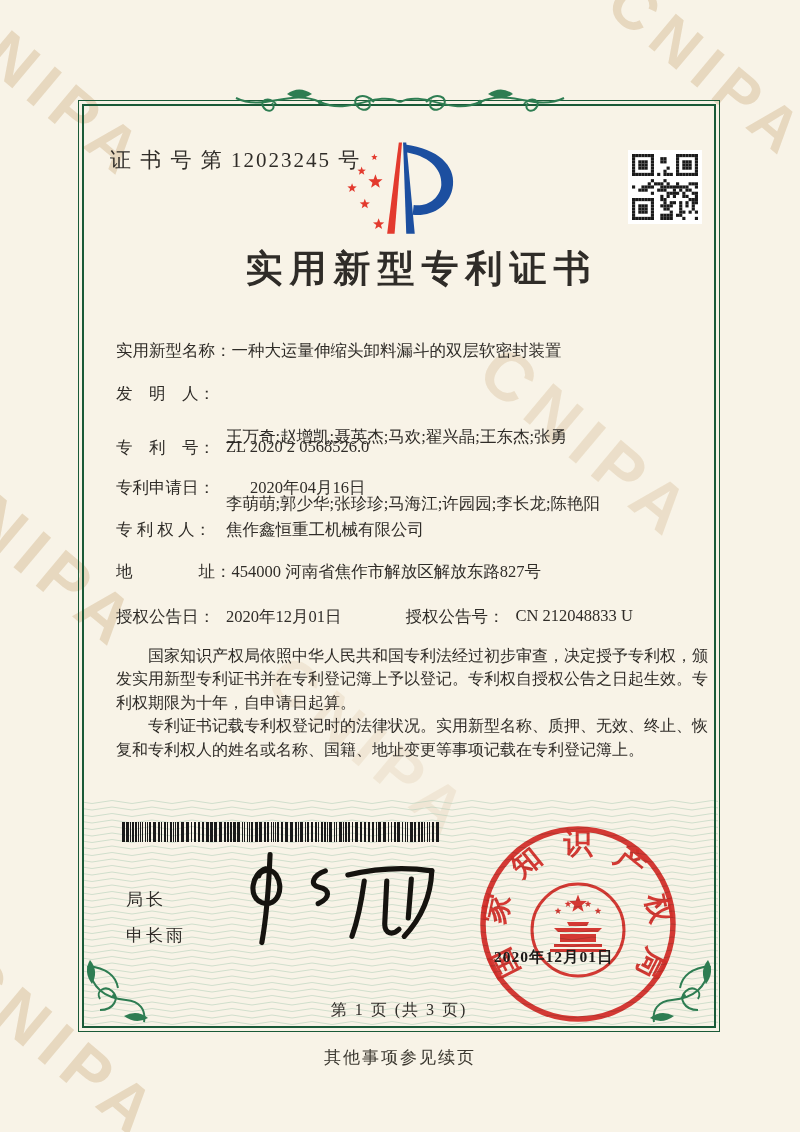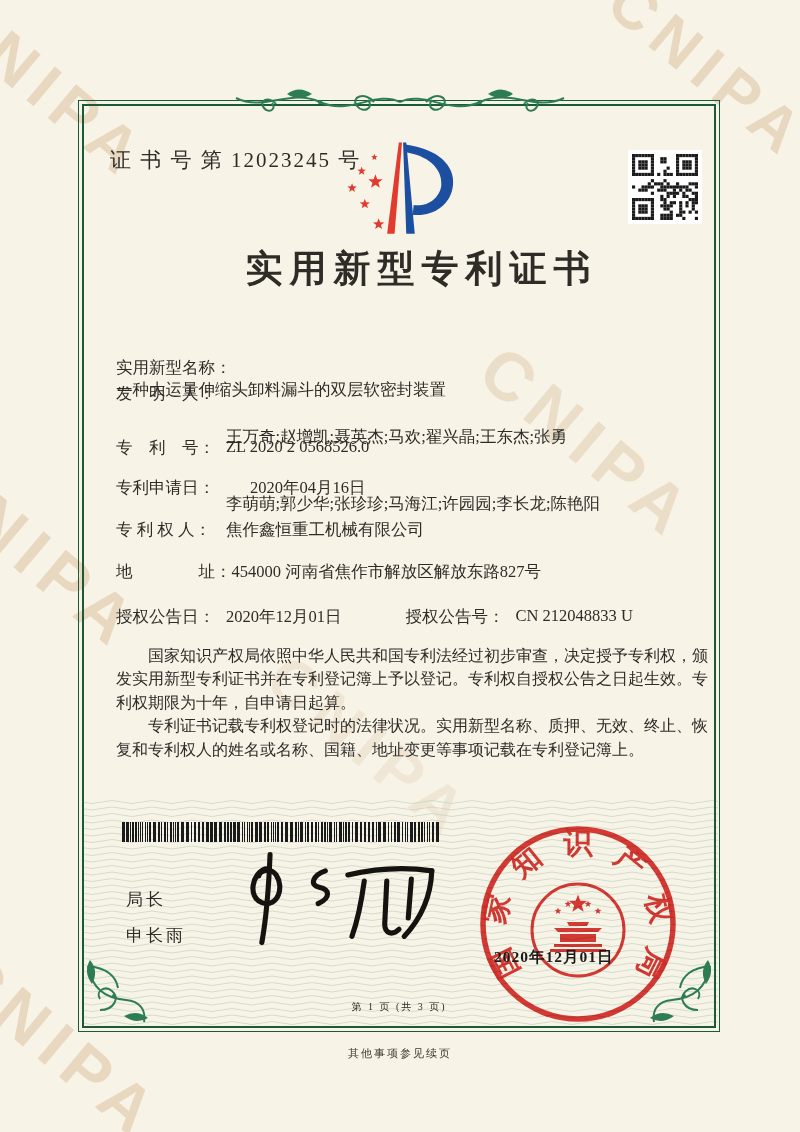--- a/index.html
+++ b/index.html
@@ -28,22 +28,22 @@
   .barcode{position:absolute;left:122px;top:822px;line-height:0;}
   .director{position:absolute;left:126px;top:888px;font-size:17px;letter-spacing:3px;}
   .director div{margin-bottom:13px;}
   .sig{position:absolute;left:225px;top:845px;}
   .seal{position:absolute;left:472px;top:818px;mix-blend-mode:multiply;}
   #seal-ring text{font-size:29px;font-weight:bold;fill:#d8322e;text-anchor:middle;
                   font-family:"Liberation Serif",serif;}
   .seal-date{position:absolute;left:494px;top:947px;font-size:15.5px;font-weight:600;
              letter-spacing:1px;color:#1c1a18;}
   .pageinfo{position:absolute;left:78px;width:642px;top:1000px;text-align:center;
-            font-size:10px;letter-spacing:2px;}
-  .note{position:absolute;left:0;width:800px;top:1046px;text-align:center;font-size:11px;
+            font-size:16px;letter-spacing:2px;}
+  .note{position:absolute;left:0;width:800px;top:1046px;text-align:center;font-size:17px;
         letter-spacing:2px;color:#3a372f;}
 </style>
 </head>
 <body>
 
 <div class="page">
 
   <div class="wm" style="left:-25px;top:-20px;font-size:64px;">CNIPA</div>
   <div class="wm" style="left:640px;top:-35px;font-size:62px;">CNIPA</div>
   <div class="wm" style="left:-40px;top:440px;font-size:68px;">CNIPA</div>
@@ -330,21 +330,21 @@
         <rect x="68.57" y="44.57" width="3.43" height="3.43"></rect>
         <rect x="68.57" y="48.00" width="3.43" height="3.43"></rect>
         <rect x="68.57" y="51.43" width="3.43" height="3.43"></rect>
         <rect x="68.57" y="61.71" width="3.43" height="3.43"></rect>
         <rect x="68.57" y="68.57" width="3.43" height="3.43"></rect>
       </svg>
   </div>
 
   <div class="title">实用新型专利证书</div>
 
-  <div class="row" style="top:357px;flex-direction:column;">
+  <div class="row" style="top:340px;">
     <span class="lbl">实用新型名称：</span>
     <span class="val">一种大运量伸缩头卸料漏斗的双层软密封装置</span>
   </div>
 
   <div class="row" style="top:383px;">
     <span class="lbl">发　明　人：</span>
     <span class="inv-lines">
       <div>王万奇;赵增凯;聂英杰;马欢;翟兴晶;王东杰;张勇</div>
       <div>李萌萌;郭少华;张珍珍;马海江;许园园;李长龙;陈艳阳</div>
     </span>

